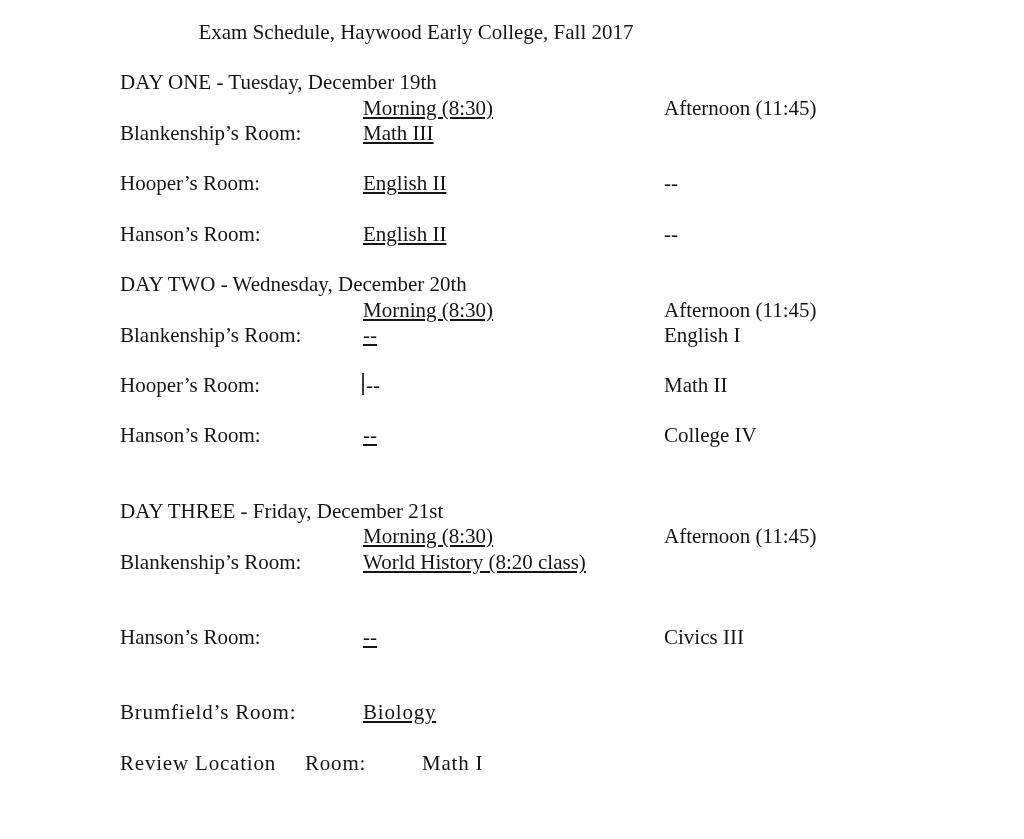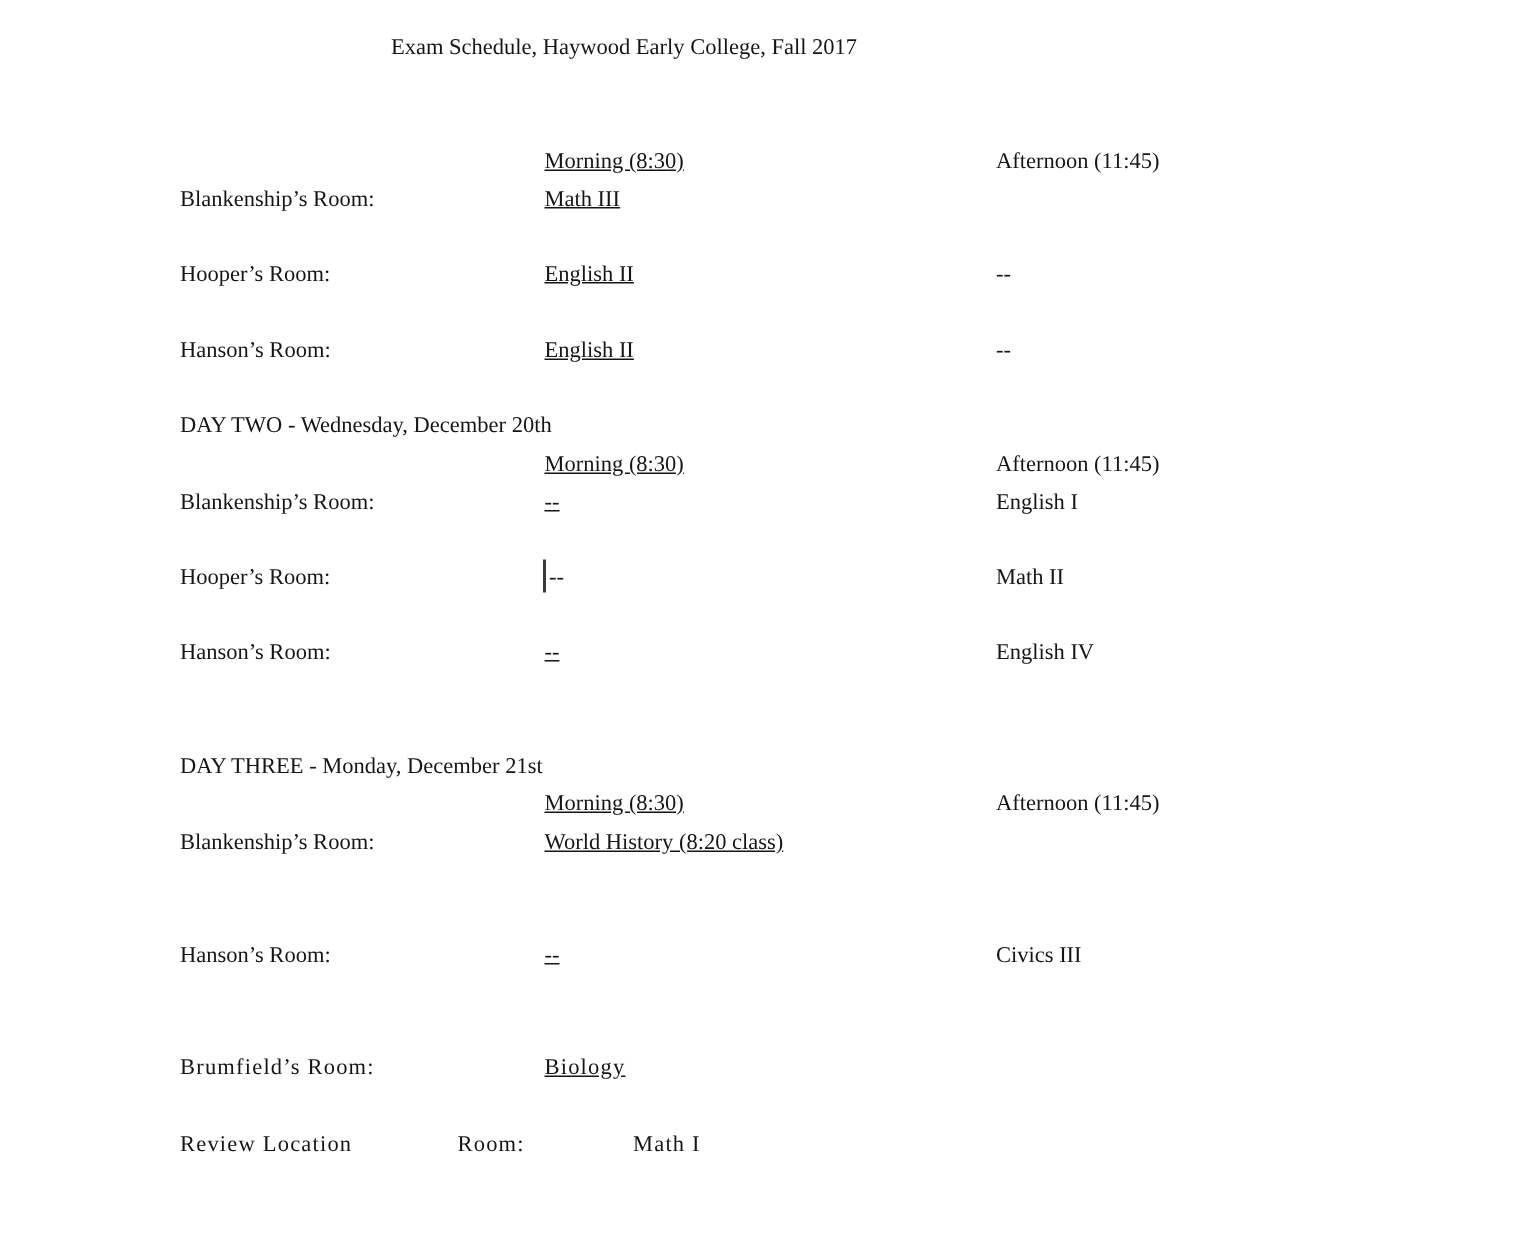--- a/index.html
+++ b/index.html
@@ -6,21 +6,21 @@
     margin: 0;
     padding: 0;
     background: #ffffff;
   }
   .doc {
     position: relative;
     width: 832px;
     height: 839px;
     background: #ffffff;
     font-family: "Liberation Serif", "DejaVu Serif", serif;
-    font-size: 15px;
+    font-size: 21px;
     color: #151515;
     overflow: hidden;
   }
   .line {
     position: absolute;
     left: 0;
     width: 100%;
     height: 25px;
     line-height: 25px;
     white-space: nowrap;
@@ -48,20 +48,23 @@
 </style>
 </head>
 <body>
 
 <div class="doc">
 
   <div class="line" style="top:20px">
     <span class="ctr">Exam Schedule, Haywood Early College, Fall 2017</span>
   </div>
 
+  <div class="line" style="top:70px">
+    <span class="c1">DAY ONE - Tuesday, December 19th</span>
+  </div>
   <div class="line" style="top:96px">
     <span class="c2">Morning (8:30)</span>
     <span class="c3">Afternoon (11:45)</span>
   </div>
   <div class="line" style="top:121px">
     <span class="c1">Blankenship’s Room:</span>
     <span class="c2">Math III</span>
   </div>
   <div class="line" style="top:171px">
     <span class="c1">Hooper’s Room:</span>
@@ -88,25 +91,25 @@
   </div>
   <div class="line" style="top:373px">
     <span class="c1">Hooper’s Room:</span>
     <span class="caret"></span>
     <span class="c2b">--</span>
     <span class="c3">Math II</span>
   </div>
   <div class="line" style="top:423px">
     <span class="c1">Hanson’s Room:</span>
     <span class="c2">--</span>
-    <span class="c3">English IV</span>
+    <span class="c3">College IV</span>
   </div>
 
   <div class="line" style="top:499px">
-    <span class="c1">DAY THREE - Monday, December 21st</span>
+    <span class="c1">DAY THREE - Friday, December 21st</span>
   </div>
   <div class="line" style="top:524px">
     <span class="c2">Morning (8:30)</span>
     <span class="c3">Afternoon (11:45)</span>
   </div>
   <div class="line" style="top:550px">
     <span class="c1">Blankenship’s Room:</span>
     <span class="c2">World History (8:20 class)</span>
   </div>
   <div class="line" style="top:625px">

